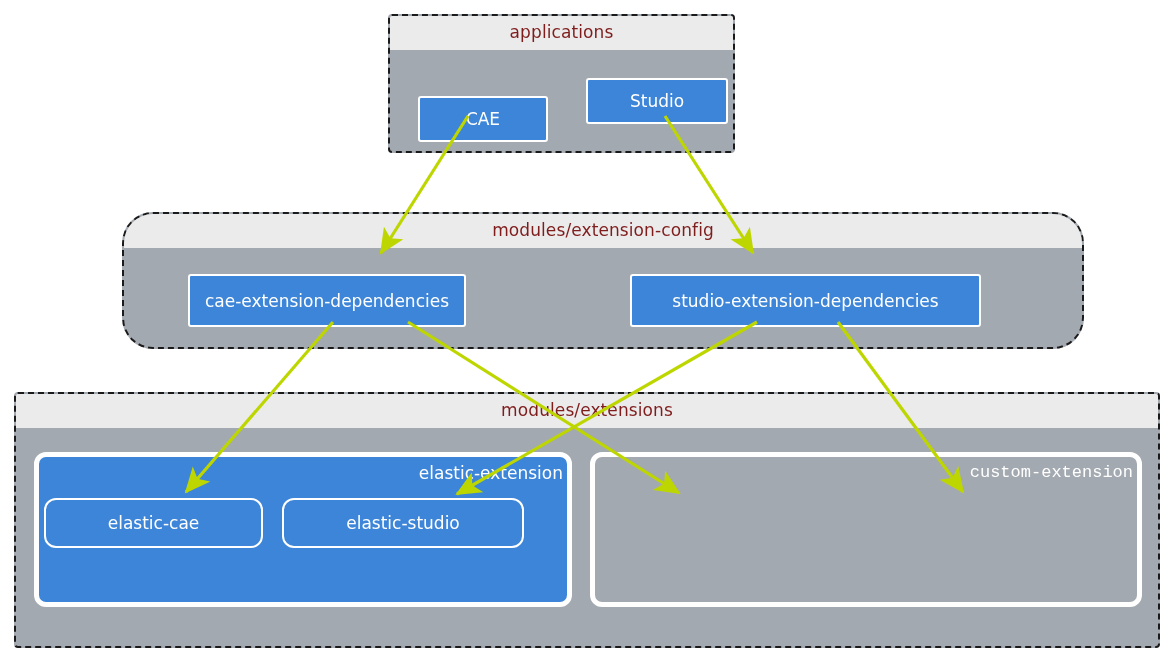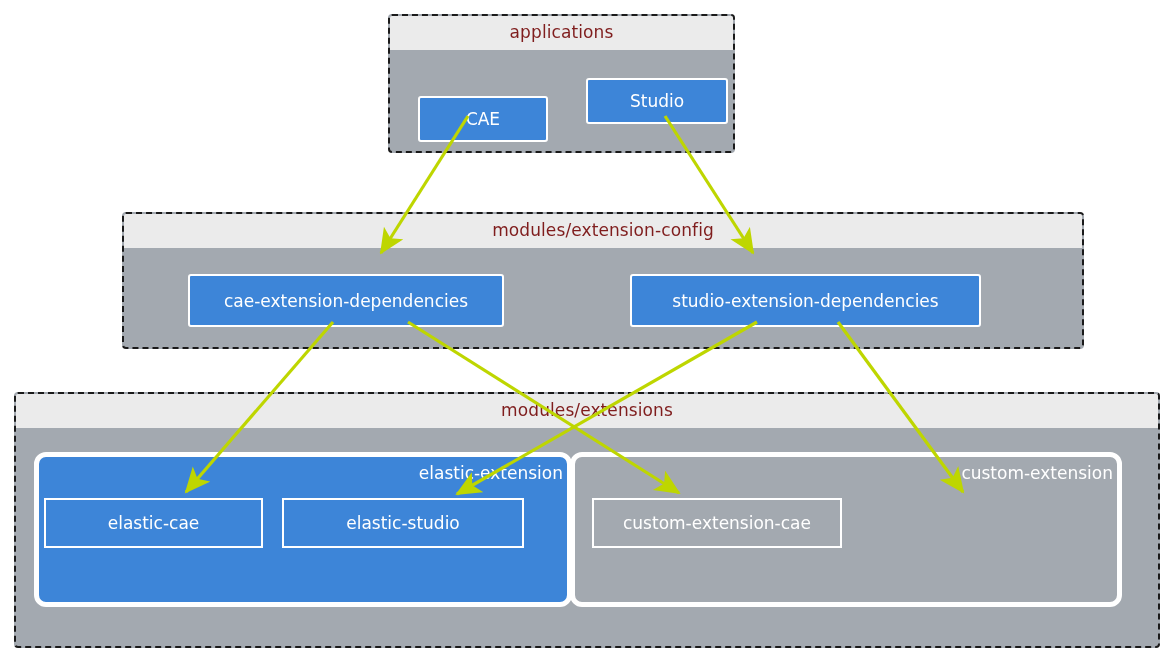--- a/index.html
+++ b/index.html
@@ -73,21 +73,21 @@
     right: 4px;
     top: 6px;
     color: #ffffff;
     font-size: 17px;
     white-space: nowrap;
   }
   .ext-child {
     position: absolute;
     box-sizing: border-box;
     border: 2px solid #ffffff;
-    border-radius: 0;
+    border-radius: 12px;
     color: #ffffff;
     display: flex;
     align-items: center;
     justify-content: center;
     font-size: 17px;
     white-space: nowrap;
   }
   .ext-child.blue { background: #3d85d8; }
   .ext-child.gray { background: #a3a9b0; }
 
@@ -111,24 +111,24 @@
     <div class="group-body" style="height:104px;">
       <div class="node" style="left:28px; top:46px; width:130px; height:46px;">
         <span>CAE</span>
       </div>
       <div class="node" style="left:196px; top:28px; width:142px; height:46px;">
         <span>Studio</span>
       </div>
     </div>
   </div>
 
-  <div class="group" style="left:122px; top:212px; width:962px; height:137px;">
+  <div class="group" style="left:122px; top:212px; width:962px; height:137px;border-radius:31px;">
     <div class="group-title">modules/extension-config</div>
     <div class="group-body" style="height:102px;">
-      <div class="node" style="left:64px; top:26px; width:316px; height:53px;">
+      <div class="node" style="left:64px; top:26px; width:278px; height:53px;">
         <span>cae-extension-dependencies</span>
       </div>
       <div class="node" style="left:506px; top:26px; width:351px; height:53px;">
         <span>studio-extension-dependencies</span>
       </div>
     </div>
   </div>
 
   <div class="group" style="left:14px; top:392px; width:1146px; height:256px;">
     <div class="group-title">modules/extensions</div>
@@ -137,25 +137,22 @@
       <div class="ext-box blue" style="left:18px; top:24px; width:538px; height:155px;">
         <div class="ext-label">elastic-extension</div>
         <div class="ext-child blue" style="left:5px; top:41px; width:219px; height:50px;">
           <span>elastic-cae</span>
         </div>
         <div class="ext-child blue" style="left:243px; top:41px; width:242px; height:50px;">
           <span>elastic-studio</span>
         </div>
       </div>
 
-      <div class="ext-box gray" style="left:554px; top:24px; width:552px; height:155px;">
+      <div class="ext-box gray" style="left:574px; top:24px; width:552px; height:155px;font-family:Liberation Mono, monospace;">
         <div class="ext-label">custom-extension</div>
-        <div class="ext-child gray" style="left:17px; top:41px; width:250px; height:50px;">
-          <span>custom-extension-cae</span>
-        </div>
       </div>
 
     </div>
   </div>
 
   <svg id="arrows" viewBox="0 0 1174 662" xmlns="http://www.w3.org/2000/svg">
     <defs>
       <marker id="ah" markerWidth="9" markerHeight="9" refX="7.4" refY="3.6" orient="auto" markerUnits="strokeWidth">
         <path d="M0,0 L8,3.6 L0,7.2 L1.9,3.6 z" fill="#bed600"></path>
       </marker>

